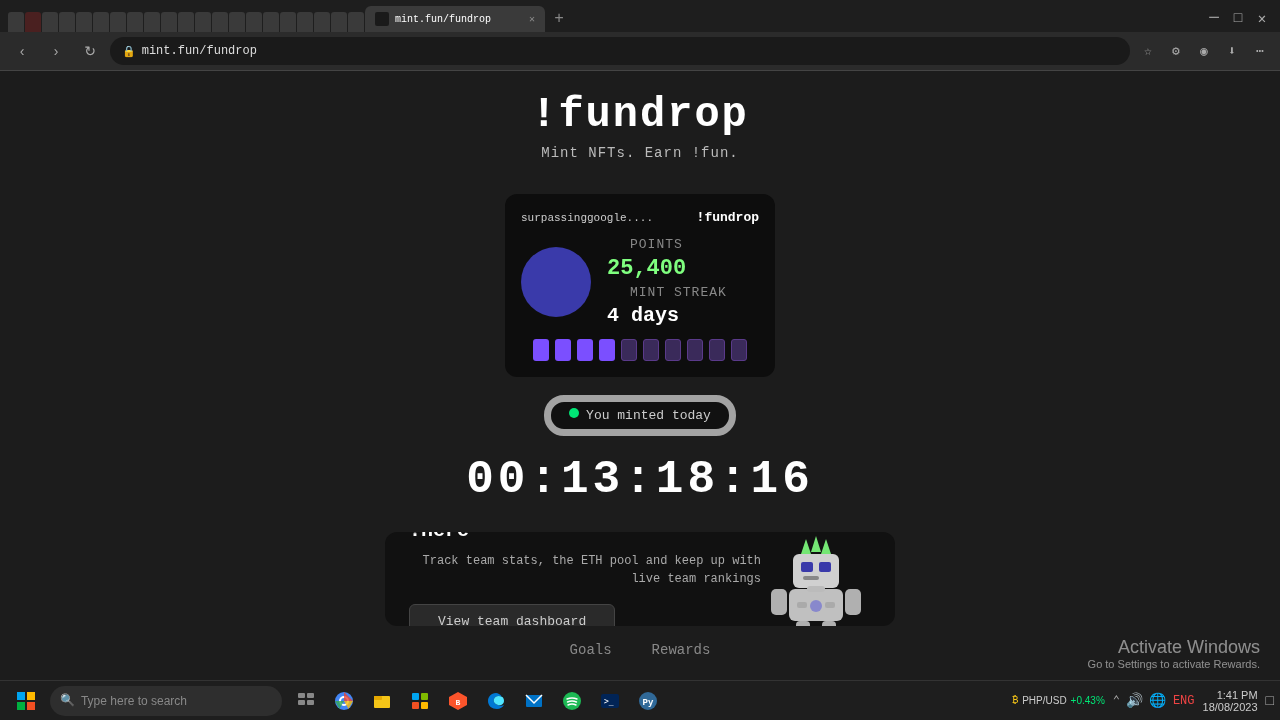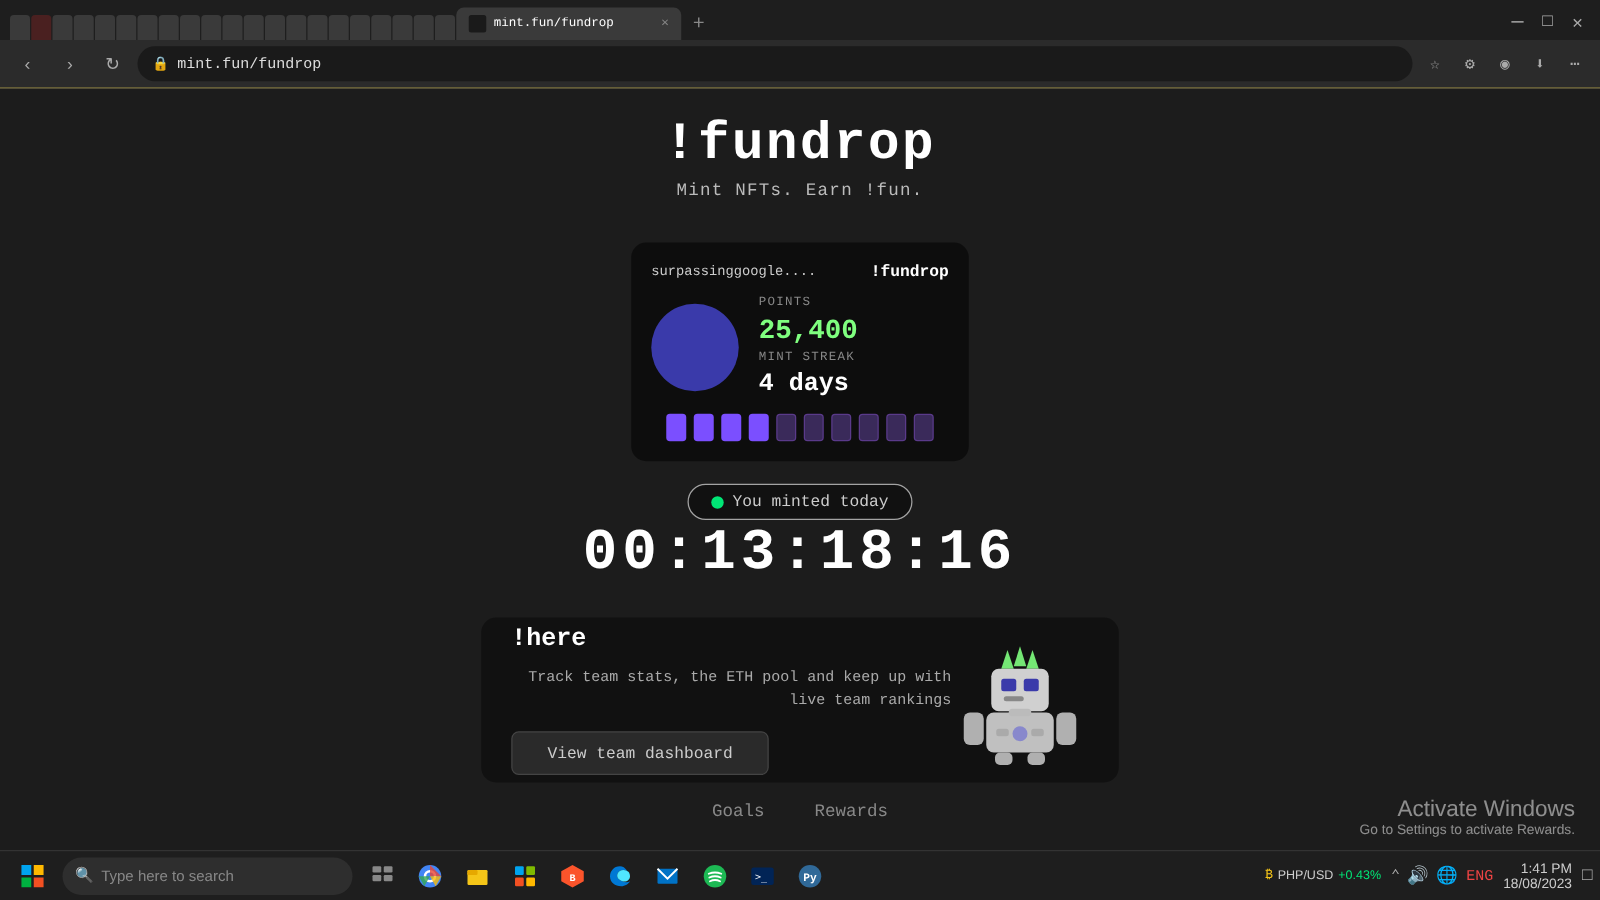--- a/index.html
+++ b/index.html
@@ -189,24 +189,25 @@
       background: #3a3aaa;
       flex-shrink: 0;
     }
     .card-stats {
       display: flex;
       flex-direction: column;
       gap: 4px;
     }
     .stat-label {
       color: #888;
-      font-size: 10px;
+      font-size: 13px;
       font-family: 'Courier New', monospace;
       text-transform: uppercase;
       letter-spacing: 1px;
+      margin-left: 23px;
     }
     .stat-value-points {
       color: #7fff7f;
       font-size: 22px;
       font-weight: bold;
       font-family: 'Courier New', monospace;
     }
     .stat-value-streak {
       color: #fff;
       font-size: 20px;
@@ -225,24 +226,24 @@
       width: 16px;
       height: 22px;
       border-radius: 3px;
     }
     .dot.filled { background: #7b4fff; }
     .dot.empty { background: #3a2a5a; border: 1px solid #5a3a8a; }
 
     
     .minted-badge {
       display: flex;
-      align-items: center;
       gap: 7px;
+      margin-bottom: 18px;
       background: #111;
-      border: 1px solid #a3a3a3;
+      border: 7px solid #a3a3a3;
       border-radius: 20px;
       padding: 6px 18px;
     }
     .green-dot {
       width: 10px;
       height: 10px;
       border-radius: 50%;
       background: #00e676;
       flex-shrink: 0;
     }

